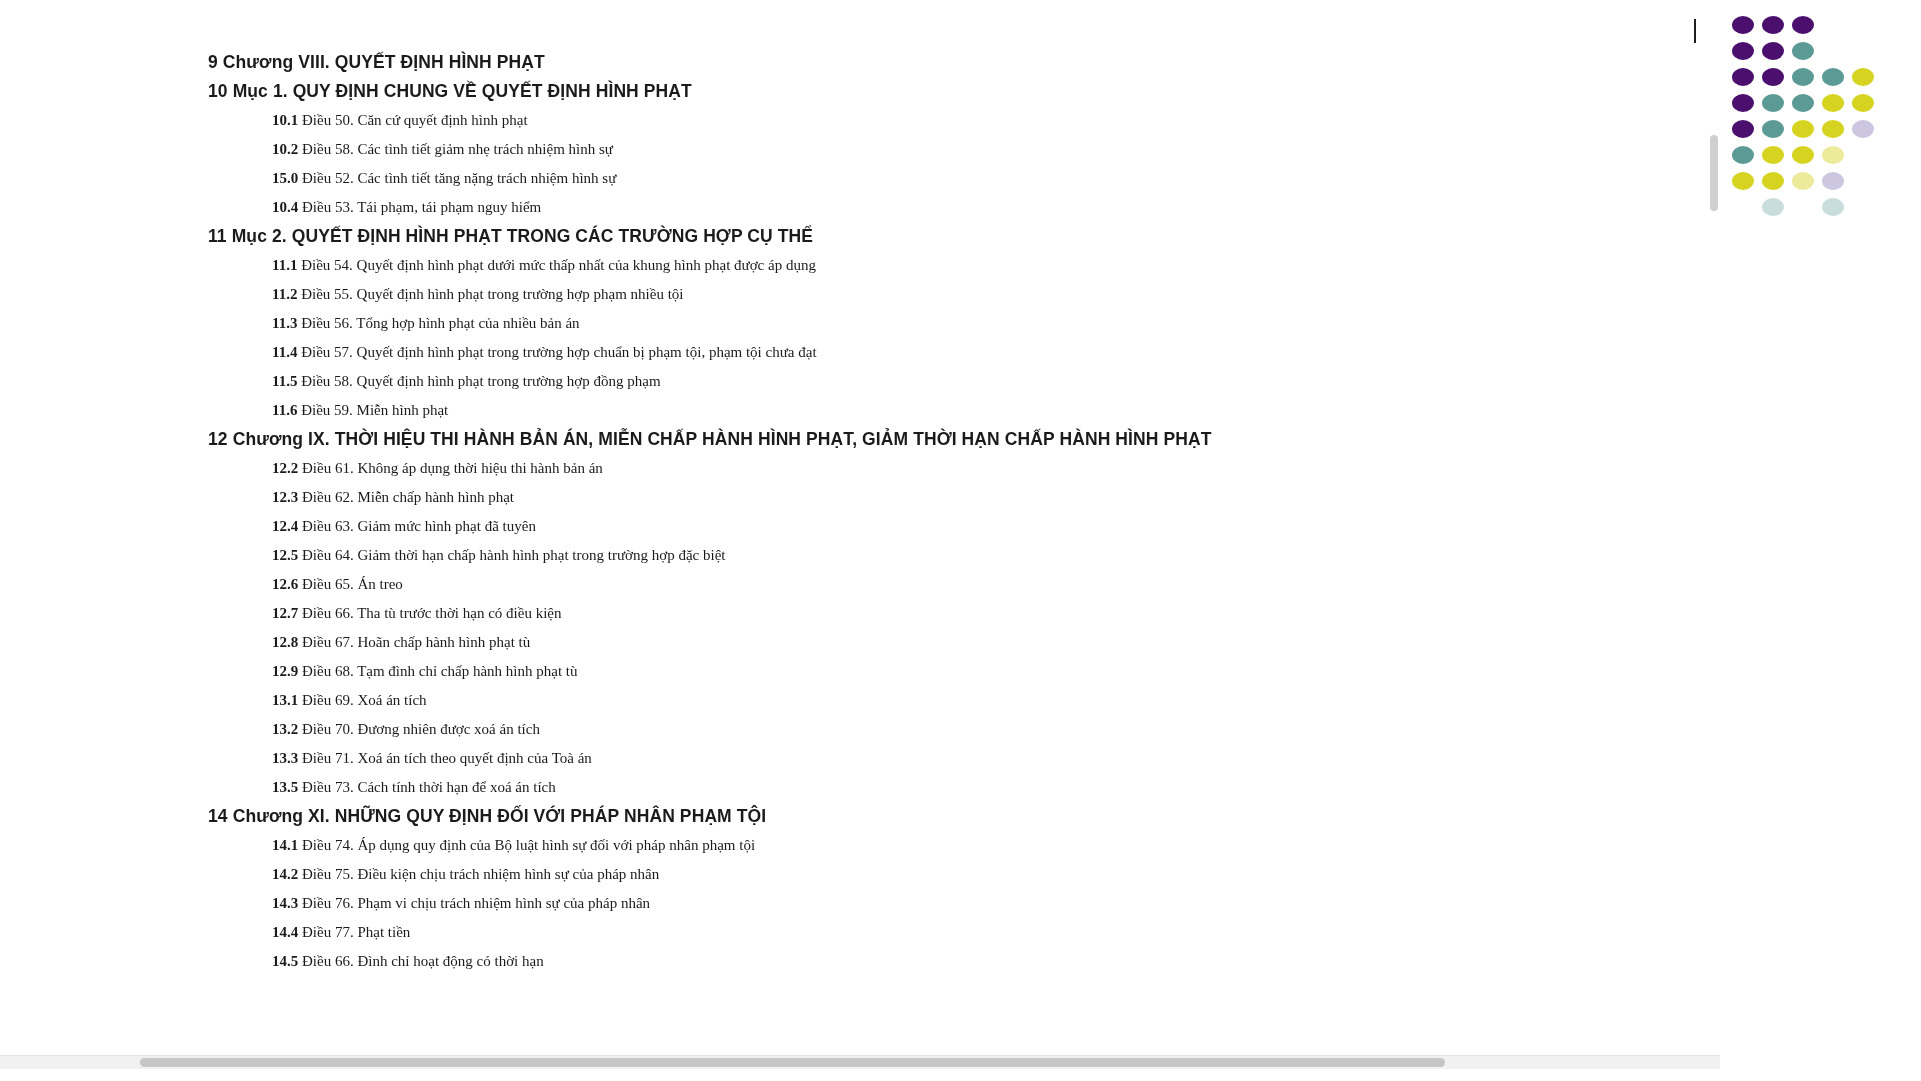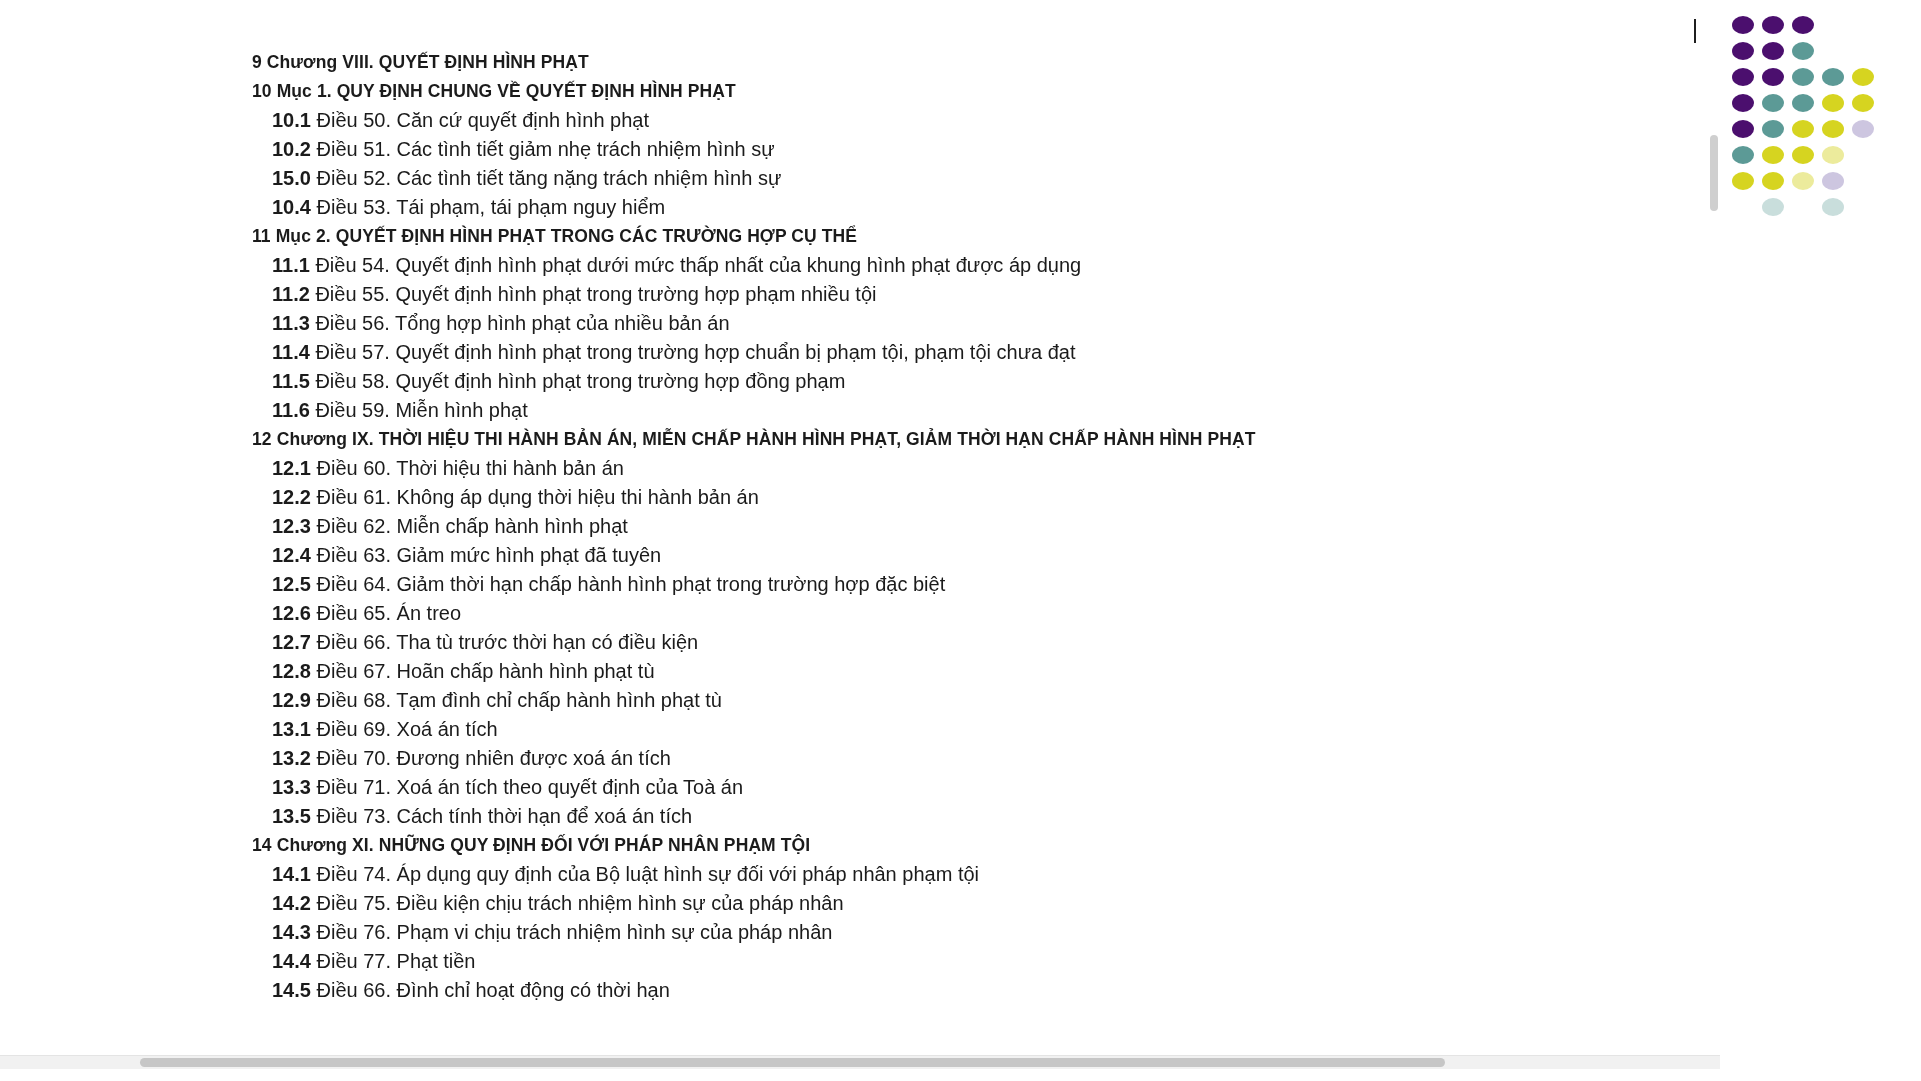--- a/index.html
+++ b/index.html
@@ -40,27 +40,27 @@
     white-space: nowrap;
     color: #1b1b1b;
   }
 
   
   .lvl1 {
     font-size: 17.5px;
     font-weight: bold;
     line-height: 29px;
     letter-spacing: 0.1px;
-    margin-left: 44px;
   }
   
   .lvl2 {
-    font-size: 20px;
+    font-size: 15px;
     line-height: 29px;
     padding-left: 64px;
+    font-family: Liberation Serif, serif;
   }
   .lvl2 .num {
     font-weight: bold;
   }
   .lvl1 .num {
     font-weight: bold;
   }
 
   
   .h-scroll-track {
@@ -157,32 +157,31 @@
 </head>
 <body>
 
 <div id="page">
 
   <div class="doc-page">
     <div class="toc" id="toc-root">
         <div class="toc-line lvl1"><span class="num">9</span> <span class="txt">Chương VIII. QUYẾT ĐỊNH HÌNH PHẠT</span></div>
         <div class="toc-line lvl1"><span class="num">10</span> <span class="txt">Mục 1. QUY ĐỊNH CHUNG VỀ QUYẾT ĐỊNH HÌNH PHẠT</span></div>
         <div class="toc-line lvl2"><span class="num">10.1</span> <span class="txt">Điều 50.  Căn cứ quyết định hình phạt</span></div>
-        <div class="toc-line lvl2"><span class="num">10.2</span> <span class="txt">Điều 51. Các tình tiết giảm nhẹ trách nhiệm hình sự</span></div>
+        <div class="toc-line lvl2"><span class="num">10.2</span> <span class="txt">Điều 58. Các tình tiết giảm nhẹ trách nhiệm hình sự</span></div>
         <div class="toc-line lvl2"><span class="num">15.0</span> <span class="txt">Điều 52. Các tình tiết tăng nặng trách nhiệm hình sự</span></div>
         <div class="toc-line lvl2"><span class="num">10.4</span> <span class="txt">Điều 53. Tái phạm, tái phạm nguy hiểm</span></div>
         <div class="toc-line lvl1"><span class="num">11</span> <span class="txt">Mục 2. QUYẾT ĐỊNH HÌNH PHẠT TRONG CÁC TRƯỜNG HỢP CỤ THỂ</span></div>
         <div class="toc-line lvl2"><span class="num">11.1</span> <span class="txt">Điều 54. Quyết định hình phạt dưới mức thấp nhất của khung hình phạt được áp dụng</span></div>
         <div class="toc-line lvl2"><span class="num">11.2</span> <span class="txt">Điều 55. Quyết định hình phạt trong trường hợp phạm nhiều tội</span></div>
         <div class="toc-line lvl2"><span class="num">11.3</span> <span class="txt">Điều 56. Tổng hợp hình phạt của nhiều bản án</span></div>
         <div class="toc-line lvl2"><span class="num">11.4</span> <span class="txt">Điều 57. Quyết định hình phạt trong trường hợp chuẩn bị phạm tội, phạm tội chưa đạt</span></div>
         <div class="toc-line lvl2"><span class="num">11.5</span> <span class="txt">Điều 58. Quyết định hình phạt trong trường hợp đồng phạm</span></div>
         <div class="toc-line lvl2"><span class="num">11.6</span> <span class="txt">Điều 59. Miễn hình phạt</span></div>
         <div class="toc-line lvl1"><span class="num">12</span> <span class="txt">Chương IX. THỜI HIỆU THI HÀNH BẢN ÁN, MIỄN CHẤP HÀNH HÌNH PHẠT, GIẢM THỜI HẠN CHẤP HÀNH HÌNH PHẠT</span></div>
-        <div class="toc-line lvl2"><span class="num">12.1</span> <span class="txt">Điều 60. Thời hiệu thi hành bản án</span></div>
         <div class="toc-line lvl2"><span class="num">12.2</span> <span class="txt">Điều 61. Không áp dụng thời hiệu thi hành bản án</span></div>
         <div class="toc-line lvl2"><span class="num">12.3</span> <span class="txt">Điều 62. Miễn chấp hành hình phạt</span></div>
         <div class="toc-line lvl2"><span class="num">12.4</span> <span class="txt">Điều 63. Giảm mức hình phạt đã tuyên</span></div>
         <div class="toc-line lvl2"><span class="num">12.5</span> <span class="txt">Điều 64. Giảm thời hạn chấp hành hình phạt trong trường hợp đặc biệt</span></div>
         <div class="toc-line lvl2"><span class="num">12.6</span> <span class="txt">Điều 65. Án treo</span></div>
         <div class="toc-line lvl2"><span class="num">12.7</span> <span class="txt">Điều 66. Tha tù trước thời hạn có điều kiện</span></div>
         <div class="toc-line lvl2"><span class="num">12.8</span> <span class="txt">Điều 67. Hoãn chấp hành hình phạt tù</span></div>
         <div class="toc-line lvl2"><span class="num">12.9</span> <span class="txt">Điều 68. Tạm đình chỉ chấp hành hình phạt tù</span></div>
         <div class="toc-line lvl2"><span class="num">13.1</span> <span class="txt">Điều 69. Xoá án tích</span></div>
         <div class="toc-line lvl2"><span class="num">13.2</span> <span class="txt">Điều 70. Đương nhiên được xoá án tích</span></div>

